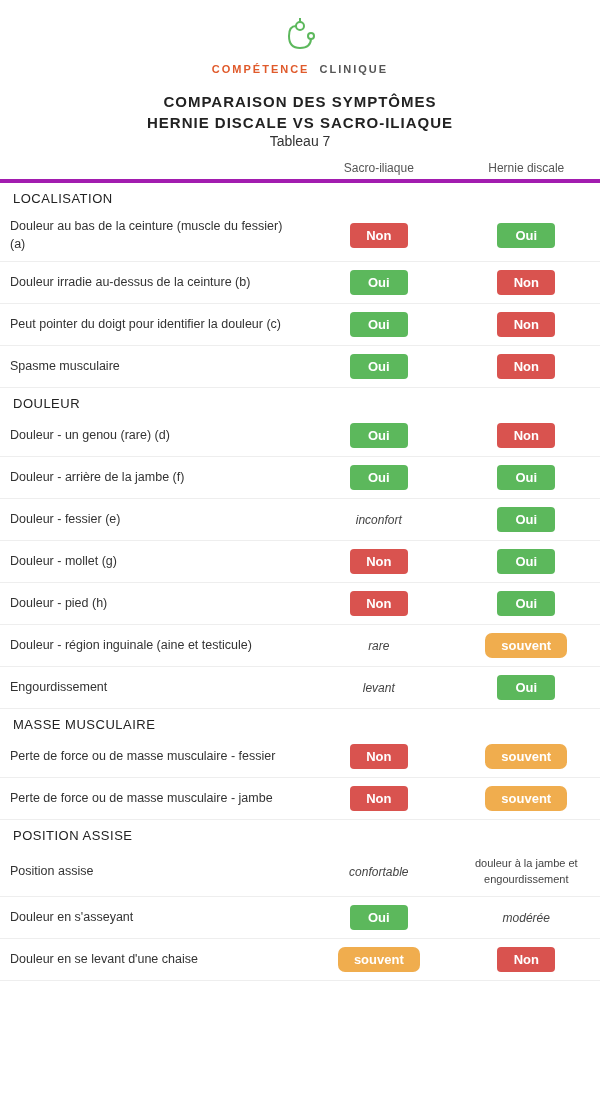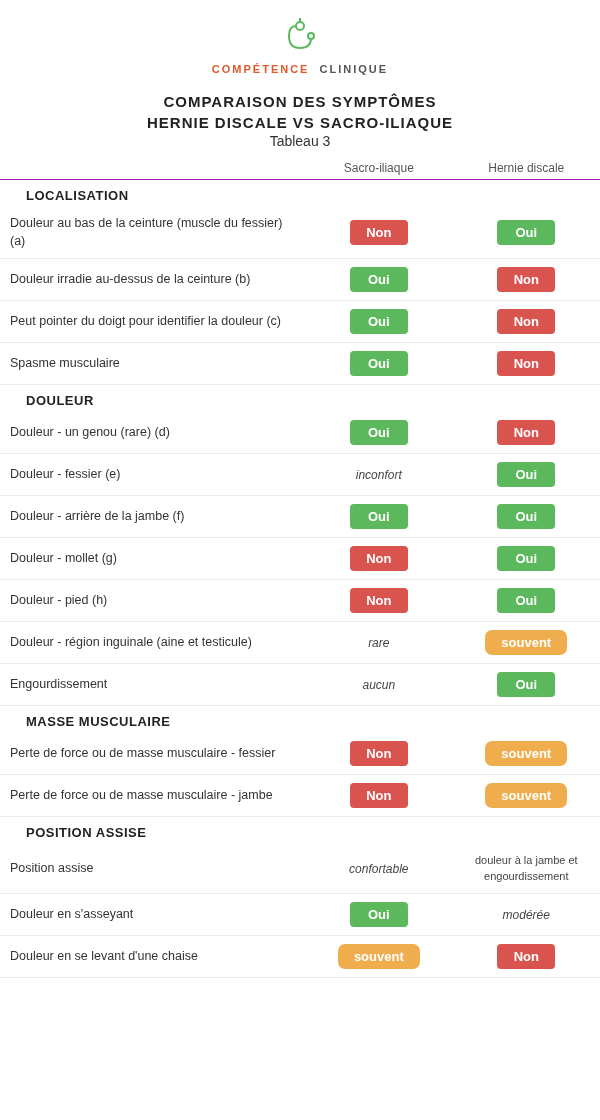--- a/index.html
+++ b/index.html
@@ -53,28 +53,28 @@
     }
     .col-label { width: 300px; }
     .col-sacro { width: 145px; text-align: center; }
     .col-hernie { width: 145px; text-align: center; }
 
     .header-row td {
       font-size: 12px;
       color: #555;
       text-align: center;
       padding: 6px 4px 4px;
-      border-bottom: 1px solid #a21caf;
+      border-bottom: 4px solid #a21caf;
     }
     .header-row td:first-child { text-align: left; padding-left: 10px; }
 
     .section-header td {
-      font-weight: bold;
+      font-weight: normal;
       font-size: 13px;
-      padding: 8px 26px 4px;
+      padding: 8px 13px 4px;
       background: #fff;
       text-transform: uppercase;
       letter-spacing: 0.5px;
     }
     .data-row td {
       padding: 8px 10px;
       vertical-align: middle;
       border-bottom: 1px solid #eee;
     }
     .data-row td:first-child {
@@ -132,21 +132,21 @@
     <span>COMPÉTENCE</span>
     &nbsp;<span style="color:#555">CLINIQUE</span>
   </div>
 </div>
 
 <div class="title-block">
   <h1>
     <span>COMPARAISON DES SYMPTÔMES</span><br>
     <span>HERNIE DISCALE VS SACRO-ILIAQUE</span>
   </h1>
-  <h2>Tableau 3</h2>
+  <h2>Tableau 7</h2>
 </div>
 
 <table>
   <colgroup>
     <col class="col-label">
     <col class="col-sacro">
     <col class="col-hernie">
   </colgroup>
   <thead>
     <tr class="header-row">
@@ -181,47 +181,47 @@
       </tr>
       <tr class="section-header">
         <td colspan="3">DOULEUR</td>
       </tr>
       <tr class="data-row">
         <td>Douleur - un genou (rare) (d)</td>
         <td><span class="badge badge-oui">Oui</span></td>
         <td><span class="badge badge-non">Non</span></td>
       </tr>
       <tr class="data-row">
+        <td>Douleur - arrière de la jambe (f)</td>
+        <td><span class="badge badge-oui">Oui</span></td>
+        <td><span class="badge badge-oui">Oui</span></td>
+      </tr>
+      <tr class="data-row">
         <td>Douleur - fessier (e)</td>
         <td><span class="text-plain">inconfort</span></td>
         <td><span class="badge badge-oui">Oui</span></td>
       </tr>
       <tr class="data-row">
-        <td>Douleur - arrière de la jambe (f)</td>
-        <td><span class="badge badge-oui">Oui</span></td>
-        <td><span class="badge badge-oui">Oui</span></td>
-      </tr>
-      <tr class="data-row">
         <td>Douleur - mollet (g)</td>
         <td><span class="badge badge-non">Non</span></td>
         <td><span class="badge badge-oui">Oui</span></td>
       </tr>
       <tr class="data-row">
         <td>Douleur - pied (h)</td>
         <td><span class="badge badge-non">Non</span></td>
         <td><span class="badge badge-oui">Oui</span></td>
       </tr>
       <tr class="data-row">
         <td>Douleur - région inguinale (aine et testicule)</td>
         <td><span class="text-plain">rare</span></td>
         <td><span class="badge badge-souvent">souvent</span></td>
       </tr>
       <tr class="data-row">
         <td>Engourdissement</td>
-        <td><span class="text-plain">aucun</span></td>
+        <td><span class="text-plain">levant</span></td>
         <td><span class="badge badge-oui">Oui</span></td>
       </tr>
       <tr class="section-header">
         <td colspan="3">MASSE MUSCULAIRE</td>
       </tr>
       <tr class="data-row">
         <td>Perte de force ou de masse musculaire  - fessier</td>
         <td><span class="badge badge-non">Non</span></td>
         <td><span class="badge badge-souvent">souvent</span></td>
       </tr>

